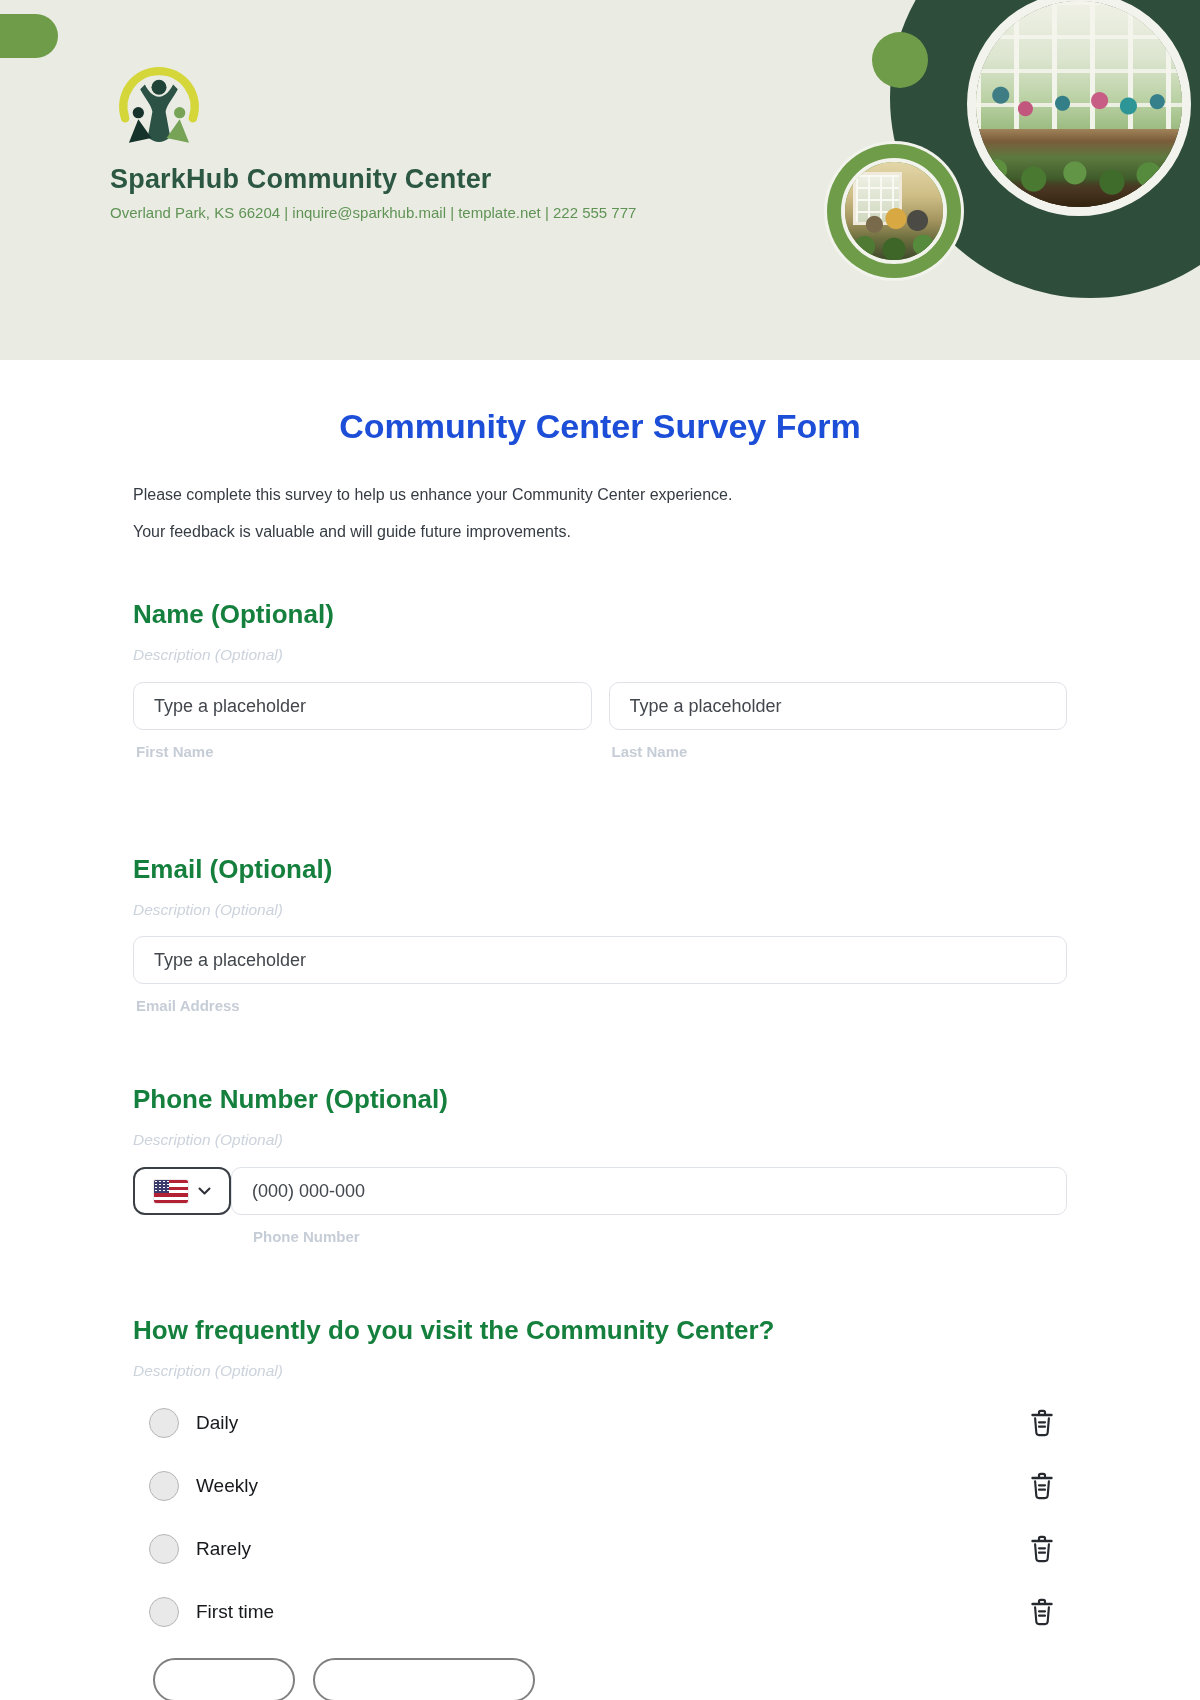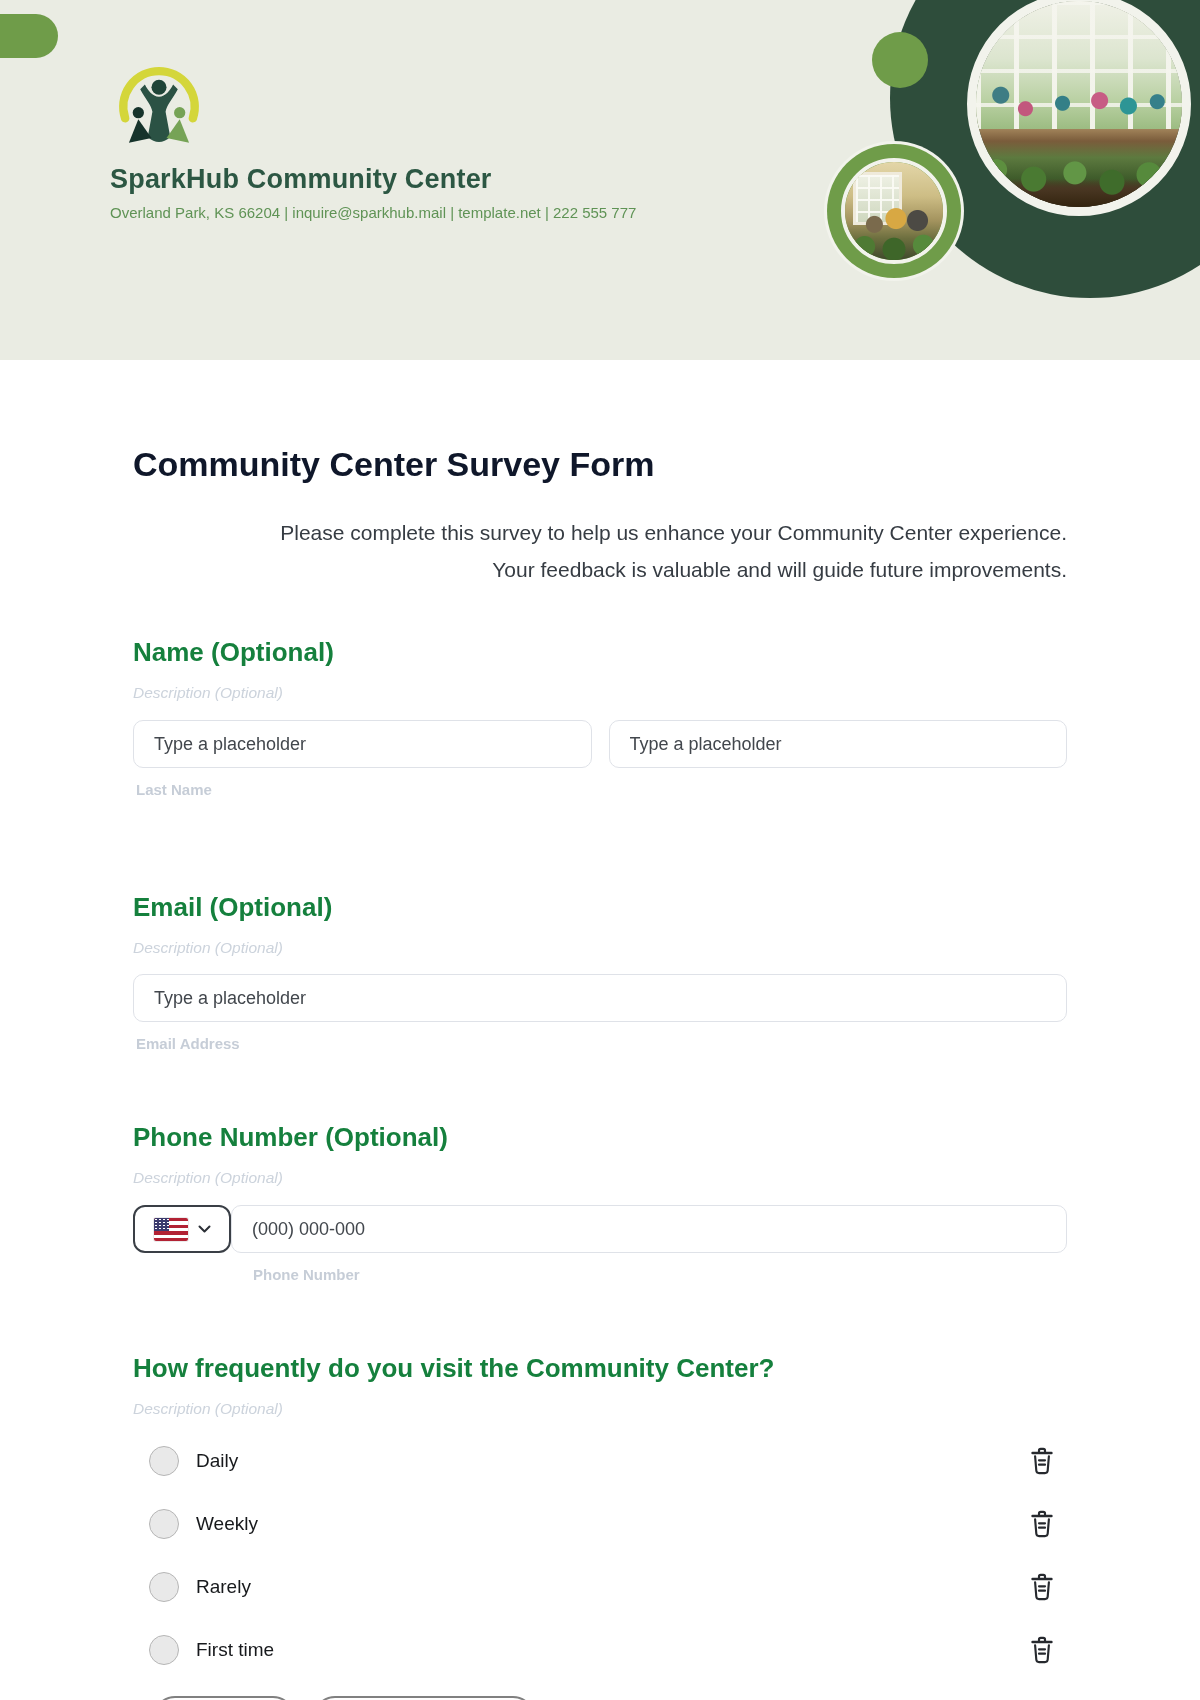--- a/index.html
+++ b/index.html
@@ -60,23 +60,23 @@
     background:radial-gradient(circle at 52% 45%,#d8a843 0 10px,transparent 11px),
                radial-gradient(circle at 74% 50%,#4c4a44 0 10px,transparent 11px),
                radial-gradient(circle at 30% 60%,#7a6a4c 0 8px,transparent 9px)}
   .scene-small .plant{position:absolute;left:0;right:0;bottom:0;height:28%;
     background:radial-gradient(circle at 20% 50%,#4e7a33 0 10px,transparent 11px),
                radial-gradient(circle at 50% 60%,#3e6629 0 11px,transparent 12px),
                radial-gradient(circle at 80% 45%,#568a3c 0 10px,transparent 11px)}
 
   
   .content{width:934px;margin:0 auto}
-  .page-title{margin-top:84px;font-size:34px;line-height:40px;
-              font-weight:700;color:#0f172a}
-  .intro{margin-top:30px;text-align:right;font-size:21px;line-height:37px;color:#363c43}
+  .page-title{margin-top:46px;text-align:center;font-size:34px;line-height:40px;
+              font-weight:700;color:#1d4ed8}
+  .intro{margin-top:30px;text-align:left;font-size:16px;line-height:37px;color:#363c43}
 
   .group-label{font-size:26px;line-height:25px;font-weight:700;color:#15803d}
   .group-desc{margin-top:19px;font-size:15.5px;line-height:18px;font-style:italic;color:#ccd3dc}
   .mt-name{margin-top:52px}.mt-email{margin-top:96px}.mt-phone{margin-top:72px}.mt-freq{margin-top:72px}
 
   .inputs-row{display:flex;gap:17px;margin-top:18px}
   .inputs-row .cell{flex:1}
   .text-input{display:block;width:100%;height:48px;box-sizing:border-box;
       border:1px solid #dfe2e8;border-radius:10px;padding:0 20px;font-size:18px;
       color:#3f444b;background:#fff;font-family:"Liberation Sans",sans-serif;outline:none}
@@ -165,20 +165,23 @@
     <div class="inputs-row">
       <div class="cell">
         <input class="text-input" type="text" placeholder="Type a placeholder" style="">
       </div>
       <div class="cell">
         <input class="text-input" type="text" placeholder="Type a placeholder" style="">
       </div>
     </div>
     <div class="inputs-row" style="margin-top:0">
       <div class="cell">
+          <div class="sublabel">First Name</div>
+        </div>
+      <div class="cell">
           <div class="sublabel">Last Name</div>
         </div>
     </div>
   </div>
 
   <div class="mt-email">
     <div class="group-label">Email (Optional)</div>
     <div class="group-desc">Description (Optional)</div>
     <input class="text-input single" type="text" placeholder="Type a placeholder" style="">
     <div class="sublabel">Email Address</div>

